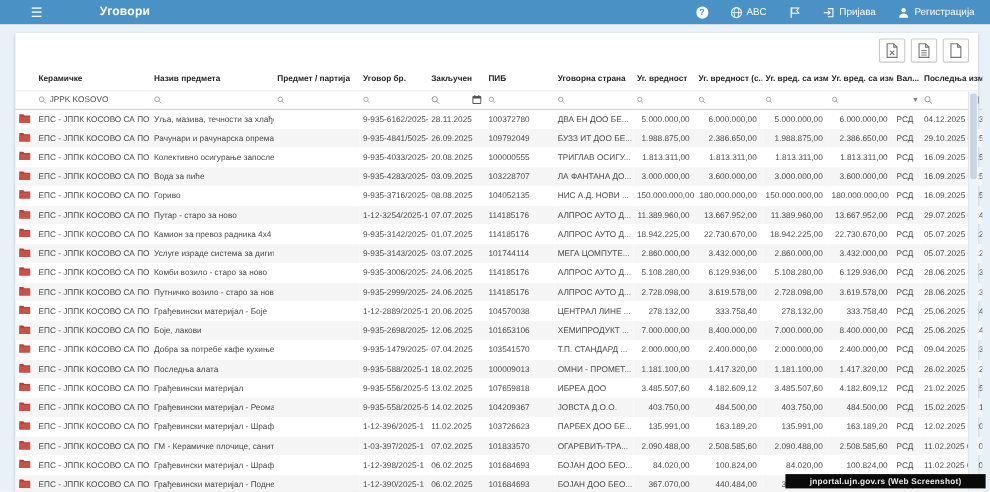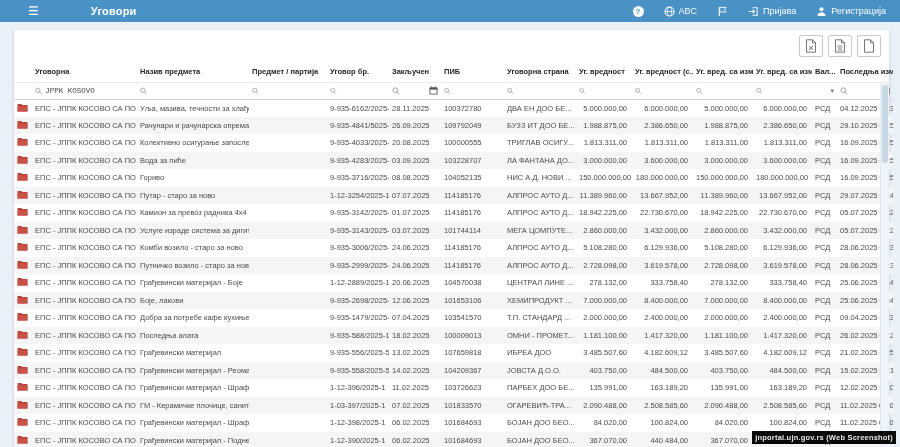--- a/index.html
+++ b/index.html
@@ -57,41 +57,41 @@
     height: 20px; padding: 0 3px; white-space: nowrap; overflow: hidden;
     border-bottom: 1px solid #ececec; cursor: pointer;
   }
   tr.filter-row td {
     height: 17px; border-bottom: 1px solid #d6d6d6; padding: 0 3px;
     white-space: nowrap; overflow: hidden; vertical-align: middle;
   }
   .filter-cell { display: flex; align-items: center; gap: 3px; height: 100%; }
   .filter-cell input {
     border: none; outline: none; width: 100%; font-size: 7.5px;
-    font-family: Liberation Mono, monospace; color: #4a4a4a; background: transparent;
+    font-family: Liberation Sans, sans-serif; color: #4a4a4a; background: transparent;
   }
   .push-right { margin-left: auto; }
   .caret { font-size: 7px; color: #777; }
   tbody td {
     font-size: 7.5px; color: #4a4a4a; height: 17.5px; padding: 0 3px;
     white-space: nowrap; overflow: hidden; vertical-align: middle;
   }
   tbody tr { cursor: pointer; }
   tbody tr:nth-child(even) { background: #f5f5f5; }
   td.num { text-align: right; padding-right: 5px; }
   
   .scrollbar {
     position: absolute; top: 53px; right: 0; bottom: 0; width: 9px;
     background: #eef4f9; border-left: 1px solid #e2eaf1;
   }
   .scroll-thumb { position: absolute; top: 2px; right: 1px; width: 6px; height: 78px; background: #c7d6e3; border-radius: 3px; }
   
   .watermark {
     position: absolute; right: 4px; bottom: 3px; background: #0a0a0a; color: #e8e8e8;
-    font-size: 7.5px; font-weight: bold; padding: 2px 3px; letter-spacing: .2px; z-index: 5;
+    font-size: 7.5px; font-weight: bold; padding: 2px 22px; letter-spacing: .2px; z-index: 5;
   }
 </style>
 </head>
 <body>
 
 <div class="topbar">
   <span class="hamburger">☰</span>
   <span class="topbar-title">Уговори</span>
   <div class="topbar-right">
     <span class="topbar-item">
@@ -167,21 +167,21 @@
       <col class="c-v1">
         <col class="c-v2">
         <col class="c-v3">
         <col class="c-v4">
       <col class="c-val">
         <col class="c-izm">
     </colgroup>
     <thead>
       <tr>
         <th></th>
-        <th>Уговорна</th>
+        <th>Керамичке</th>
         <th>Назив предмета</th>
         <th>Предмет / партија</th>
         <th>Уговор бр.</th>
         <th>Закључен</th>
         <th>ПИБ</th>
         <th>Уговорна страна</th>
         <th>Уг. вредност</th>
         <th>Уг. вредност (с...</th>
         <th>Уг. вред. са изм...</th>
         <th>Уг. вред. са изм...</th>

